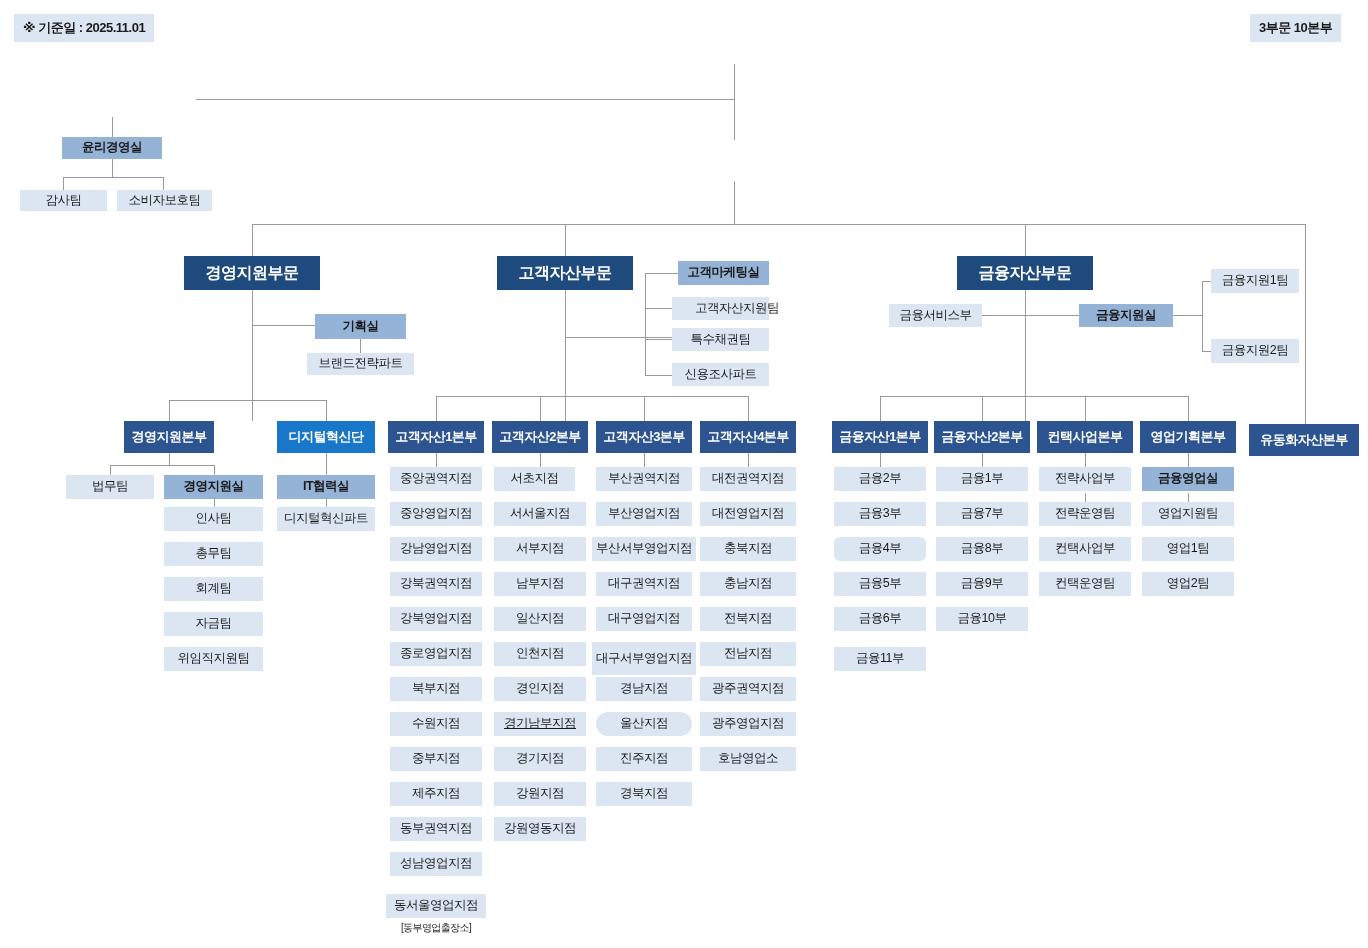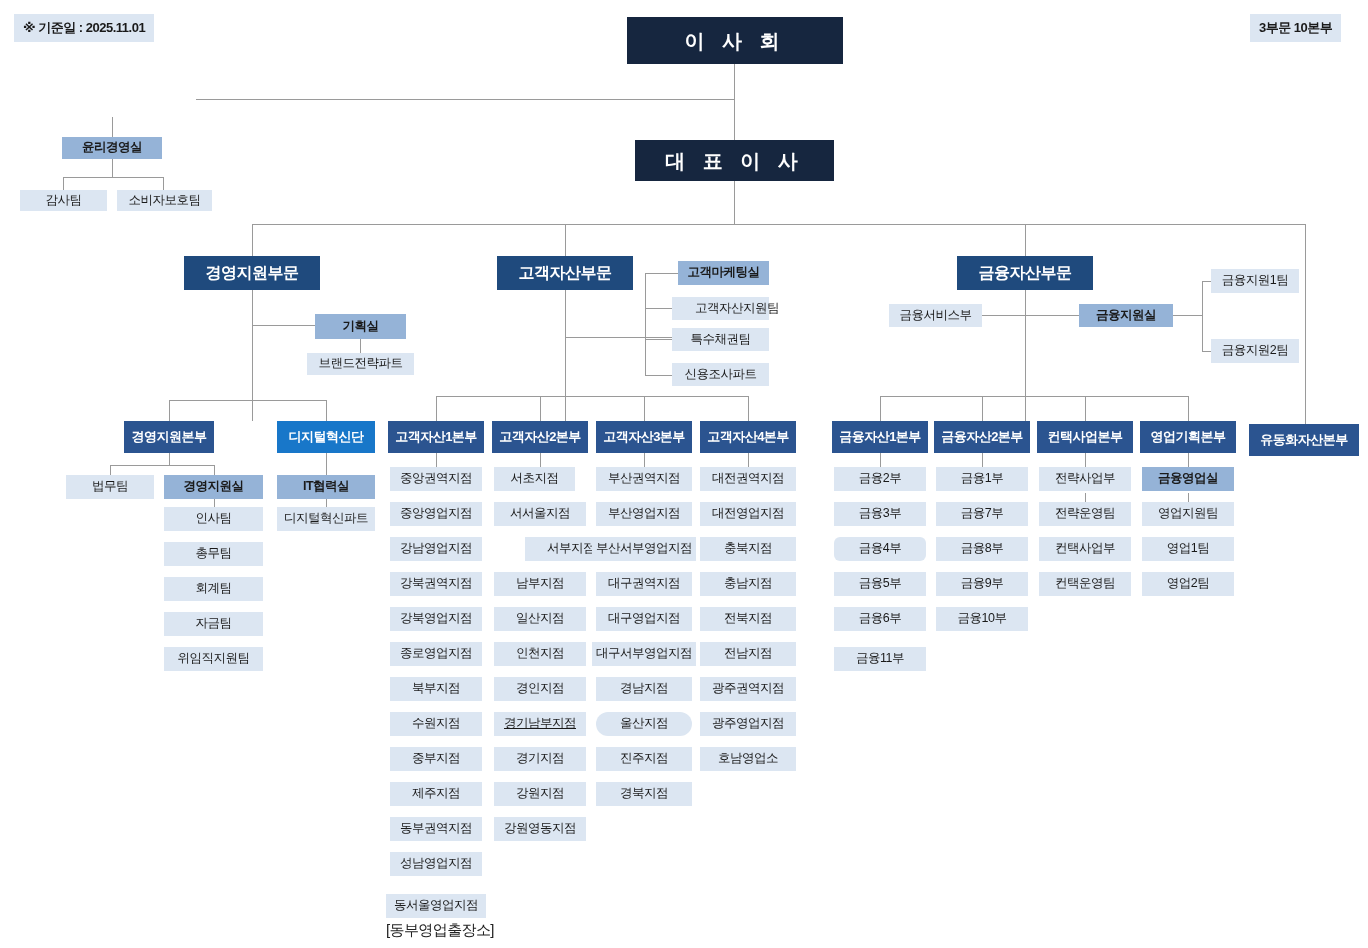--- a/index.html
+++ b/index.html
@@ -69,21 +69,21 @@
     color:#1a1a1a;
     font-size:13px;
     font-weight:700;
     letter-spacing:-0.5px;
     padding:5px 9px;
     white-space:nowrap;
     box-sizing:border-box;
   }
   .subnote{
     position:absolute;
-    font-size:15px;
+    font-size:10px;
     color:#222;
     letter-spacing:-0.6px;
     white-space:nowrap;
     text-align:center;
   }
 </style>
 </head>
 <body>
 
 <div id="chart">
@@ -154,23 +154,21 @@
   <div class="ln lnv" style="left:982px;top:396px;height:25px;"></div>
   <div class="ln lnv" style="left:1085px;top:396px;height:25px;"></div>
   <div class="ln lnv" style="left:1188px;top:396px;height:25px;"></div>
   <div class="ln lnv" style="left:880px;top:453px;height:14px;"></div>
   <div class="ln lnv" style="left:982px;top:453px;height:14px;"></div>
   <div class="ln lnv" style="left:1085px;top:453px;height:14px;"></div>
   <div class="ln lnv" style="left:1188px;top:453px;height:14px;"></div>
   <div class="ln lnv" style="left:1085px;top:493px;height:14px;"></div>
   <div class="ln lnv" style="left:1188px;top:493px;height:14px;"></div>
 
-  <div class="node lvl-top" style="left:627px;top:17px;width:216px;height:47px;">이 사 회</div>
-
-  <div class="node lvl-top" style="left:635px;top:140px;width:199px;height:41px;">대 표 이 사</div>
+
 
 
   <div class="node lvl-office" style="left:62px;top:137px;width:100px;height:22px;">윤리경영실</div>
 
   <div class="node lvl-team" style="left:20px;top:190px;width:87px;height:21px;">감사팀</div>
   <div class="node lvl-team" style="left:117px;top:190px;width:95px;height:21px;">소비자보호팀</div>
 
   <div class="node lvl-div" style="left:184px;top:256px;width:136px;height:34px;">경영지원부문</div>
 
   <div class="node lvl-office" style="left:315px;top:314px;width:91px;height:25px;">기획실</div>
@@ -211,36 +209,36 @@
   <div class="node lvl-team" style="left:390px;top:712px;width:92px;height:24px;">수원지점</div>
   <div class="node lvl-team" style="left:390px;top:747px;width:92px;height:24px;">중부지점</div>
   <div class="node lvl-team" style="left:390px;top:782px;width:92px;height:24px;">제주지점</div>
   <div class="node lvl-team" style="left:390px;top:817px;width:92px;height:24px;">동부권역지점</div>
   <div class="node lvl-team" style="left:390px;top:852px;width:92px;height:24px;">성남영업지점</div>
   <div class="node lvl-team" style="left:386px;top:894px;width:100px;height:24px;">동서울영업지점</div>
   <div class="subnote" style="left:386px;top:921px;width:100px;">[동부영업출장소]</div>
 
   <div class="node lvl-team" style="left:494px;top:467px;width:81px;height:24px;">서초지점</div>
   <div class="node lvl-team" style="left:494px;top:502px;width:92px;height:24px;">서서울지점</div>
-  <div class="node lvl-team" style="left:494px;top:537px;width:92px;height:24px;margin-left:31px;">서부지점</div>
+  <div class="node lvl-team" style="left:494px;top:537px;width:92px;height:24px;">서부지점</div>
   <div class="node lvl-team" style="left:494px;top:572px;width:92px;height:24px;">남부지점</div>
   <div class="node lvl-team" style="left:494px;top:607px;width:92px;height:24px;">일산지점</div>
   <div class="node lvl-team" style="left:494px;top:642px;width:92px;height:24px;">인천지점</div>
   <div class="node lvl-team" style="left:494px;top:677px;width:92px;height:24px;">경인지점</div>
   <div class="node lvl-team" style="left:494px;top:712px;width:92px;height:24px;text-decoration:underline;">경기남부지점</div>
   <div class="node lvl-team" style="left:494px;top:747px;width:92px;height:24px;">경기지점</div>
   <div class="node lvl-team" style="left:494px;top:782px;width:92px;height:24px;">강원지점</div>
   <div class="node lvl-team" style="left:494px;top:817px;width:92px;height:24px;">강원영동지점</div>
 
   <div class="node lvl-team" style="left:596px;top:467px;width:96px;height:24px;">부산권역지점</div>
   <div class="node lvl-team" style="left:596px;top:502px;width:96px;height:24px;">부산영업지점</div>
   <div class="node lvl-team" style="left:592px;top:537px;width:104px;height:24px;">부산서부영업지점</div>
   <div class="node lvl-team" style="left:596px;top:572px;width:96px;height:24px;">대구권역지점</div>
   <div class="node lvl-team" style="left:596px;top:607px;width:96px;height:24px;">대구영업지점</div>
-  <div class="node lvl-team" style="left:592px;top:642px;width:104px;height:24px;">대구서부영업지점</div>
+  <div class="node lvl-team" style="left:592px;top:642px;width:104px;height:33px;">대구서부영업지점</div>
   <div class="node lvl-team" style="left:596px;top:677px;width:96px;height:24px;">경남지점</div>
   <div class="node lvl-team" style="left:596px;top:712px;width:96px;height:24px;border-radius:12px;">울산지점</div>
   <div class="node lvl-team" style="left:596px;top:747px;width:96px;height:24px;">진주지점</div>
   <div class="node lvl-team" style="left:596px;top:782px;width:96px;height:24px;">경북지점</div>
 
   <div class="node lvl-team" style="left:700px;top:467px;width:96px;height:24px;">대전권역지점</div>
   <div class="node lvl-team" style="left:700px;top:502px;width:96px;height:24px;">대전영업지점</div>
   <div class="node lvl-team" style="left:700px;top:537px;width:96px;height:24px;">충북지점</div>
   <div class="node lvl-team" style="left:700px;top:572px;width:96px;height:24px;">충남지점</div>
   <div class="node lvl-team" style="left:700px;top:607px;width:96px;height:24px;">전북지점</div>

